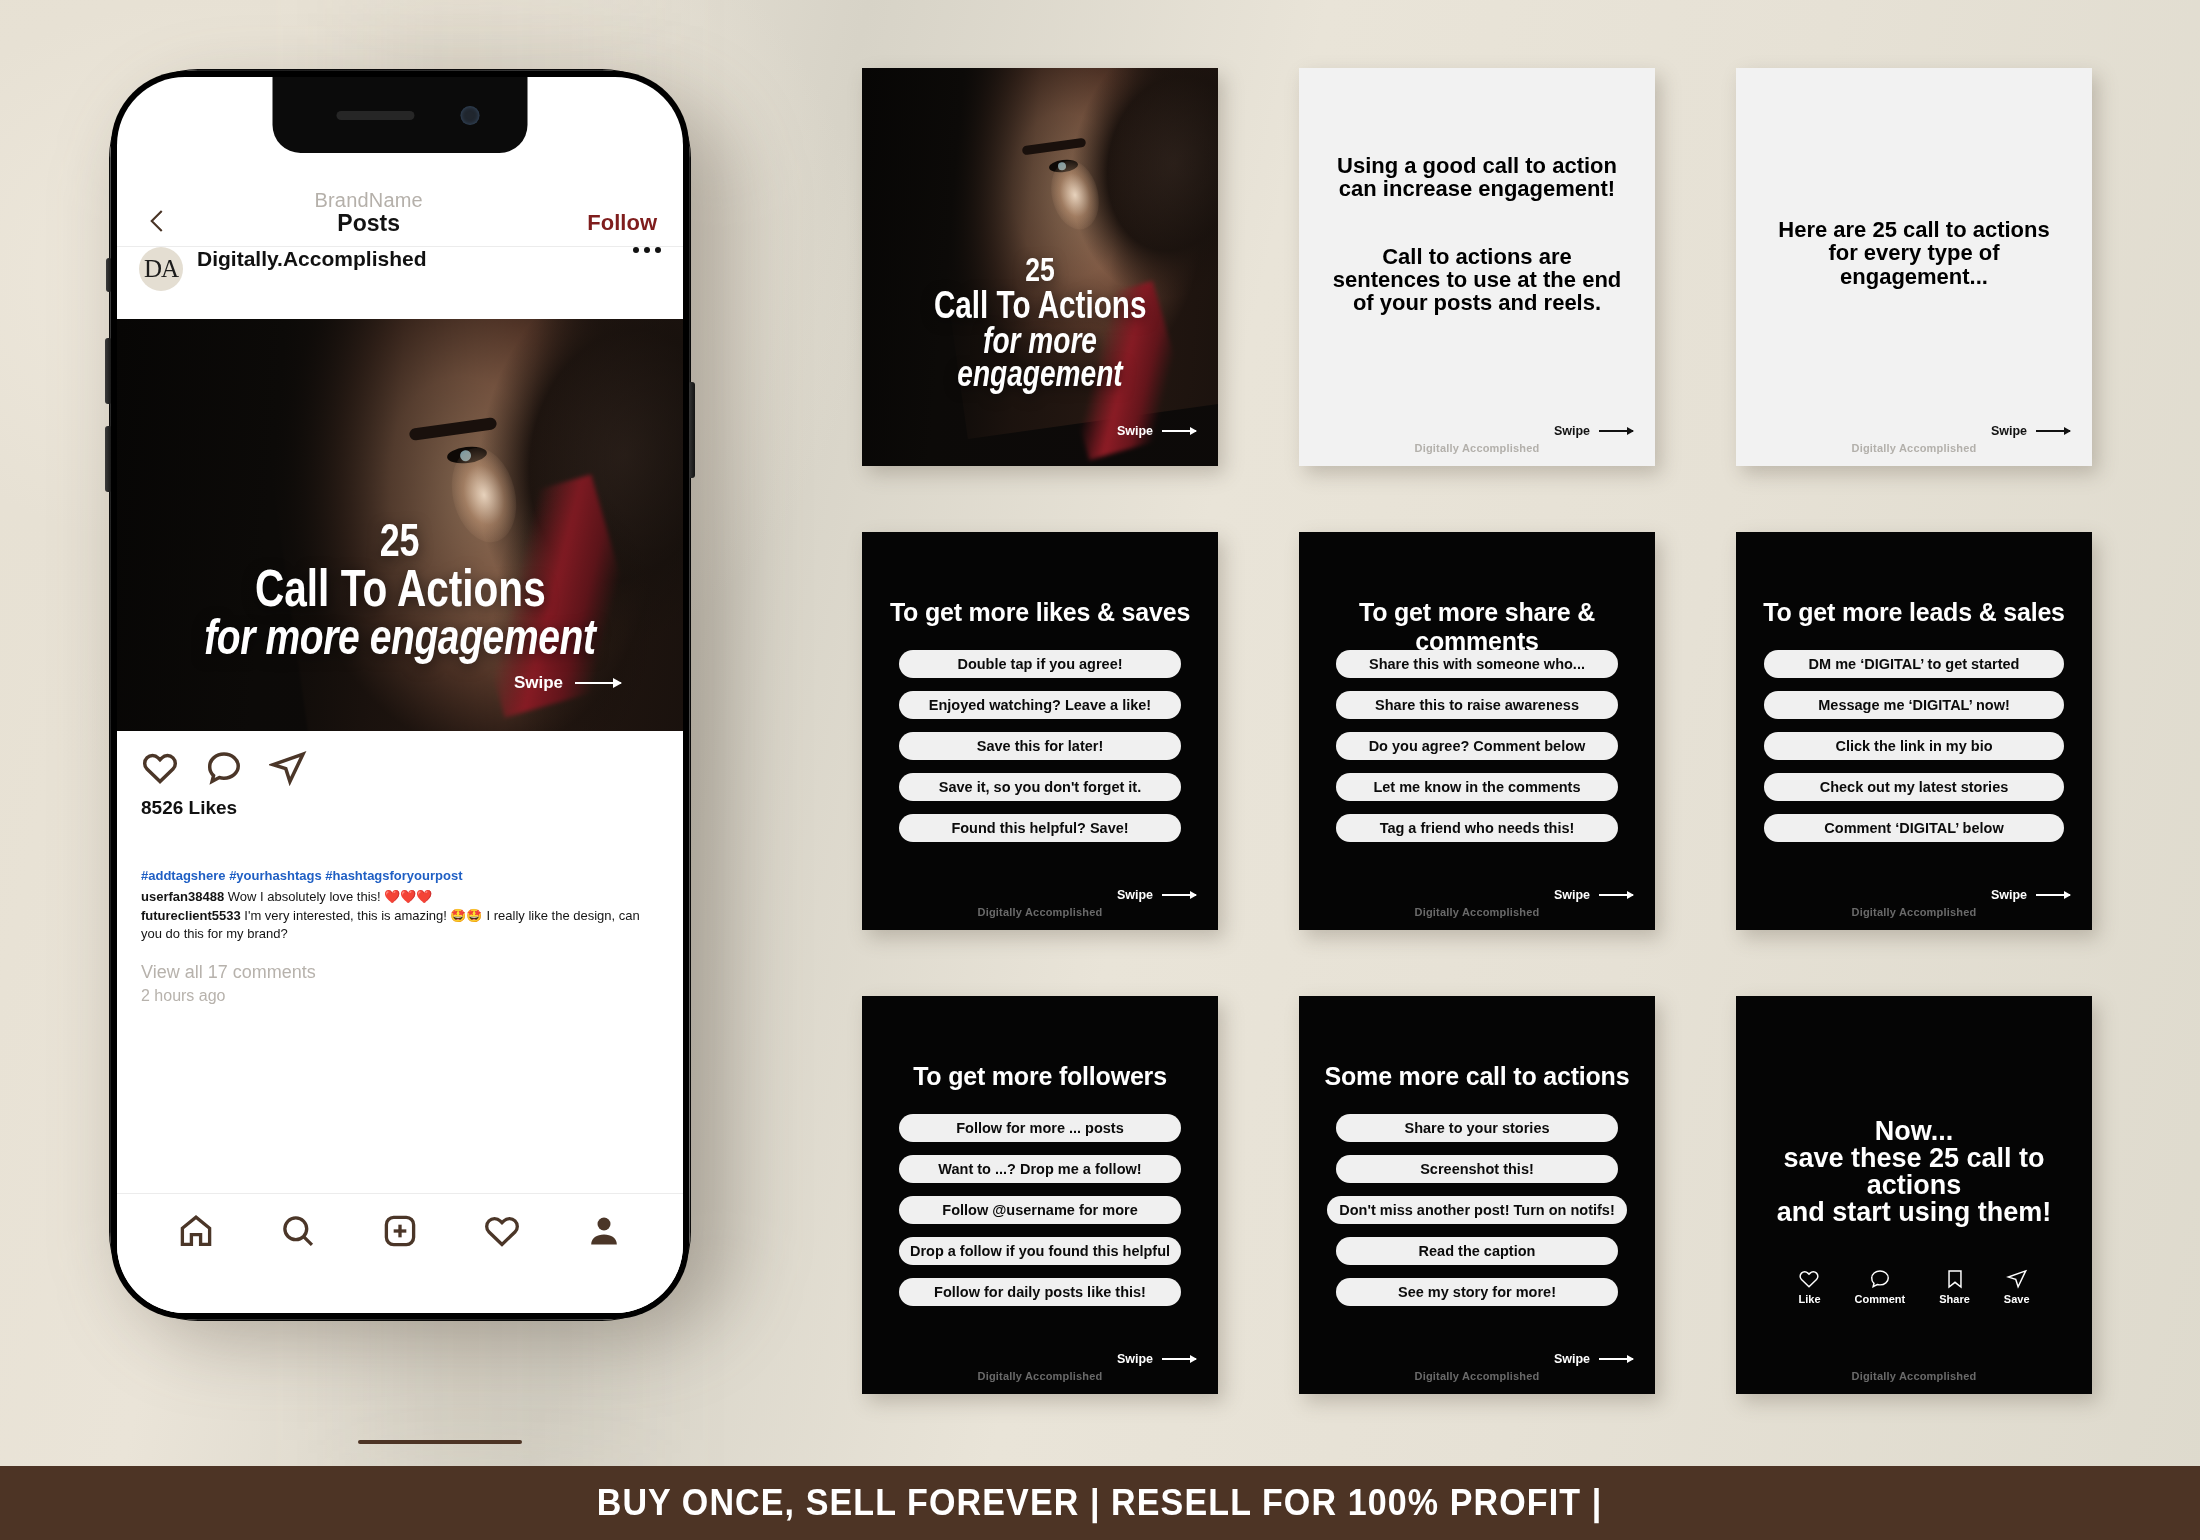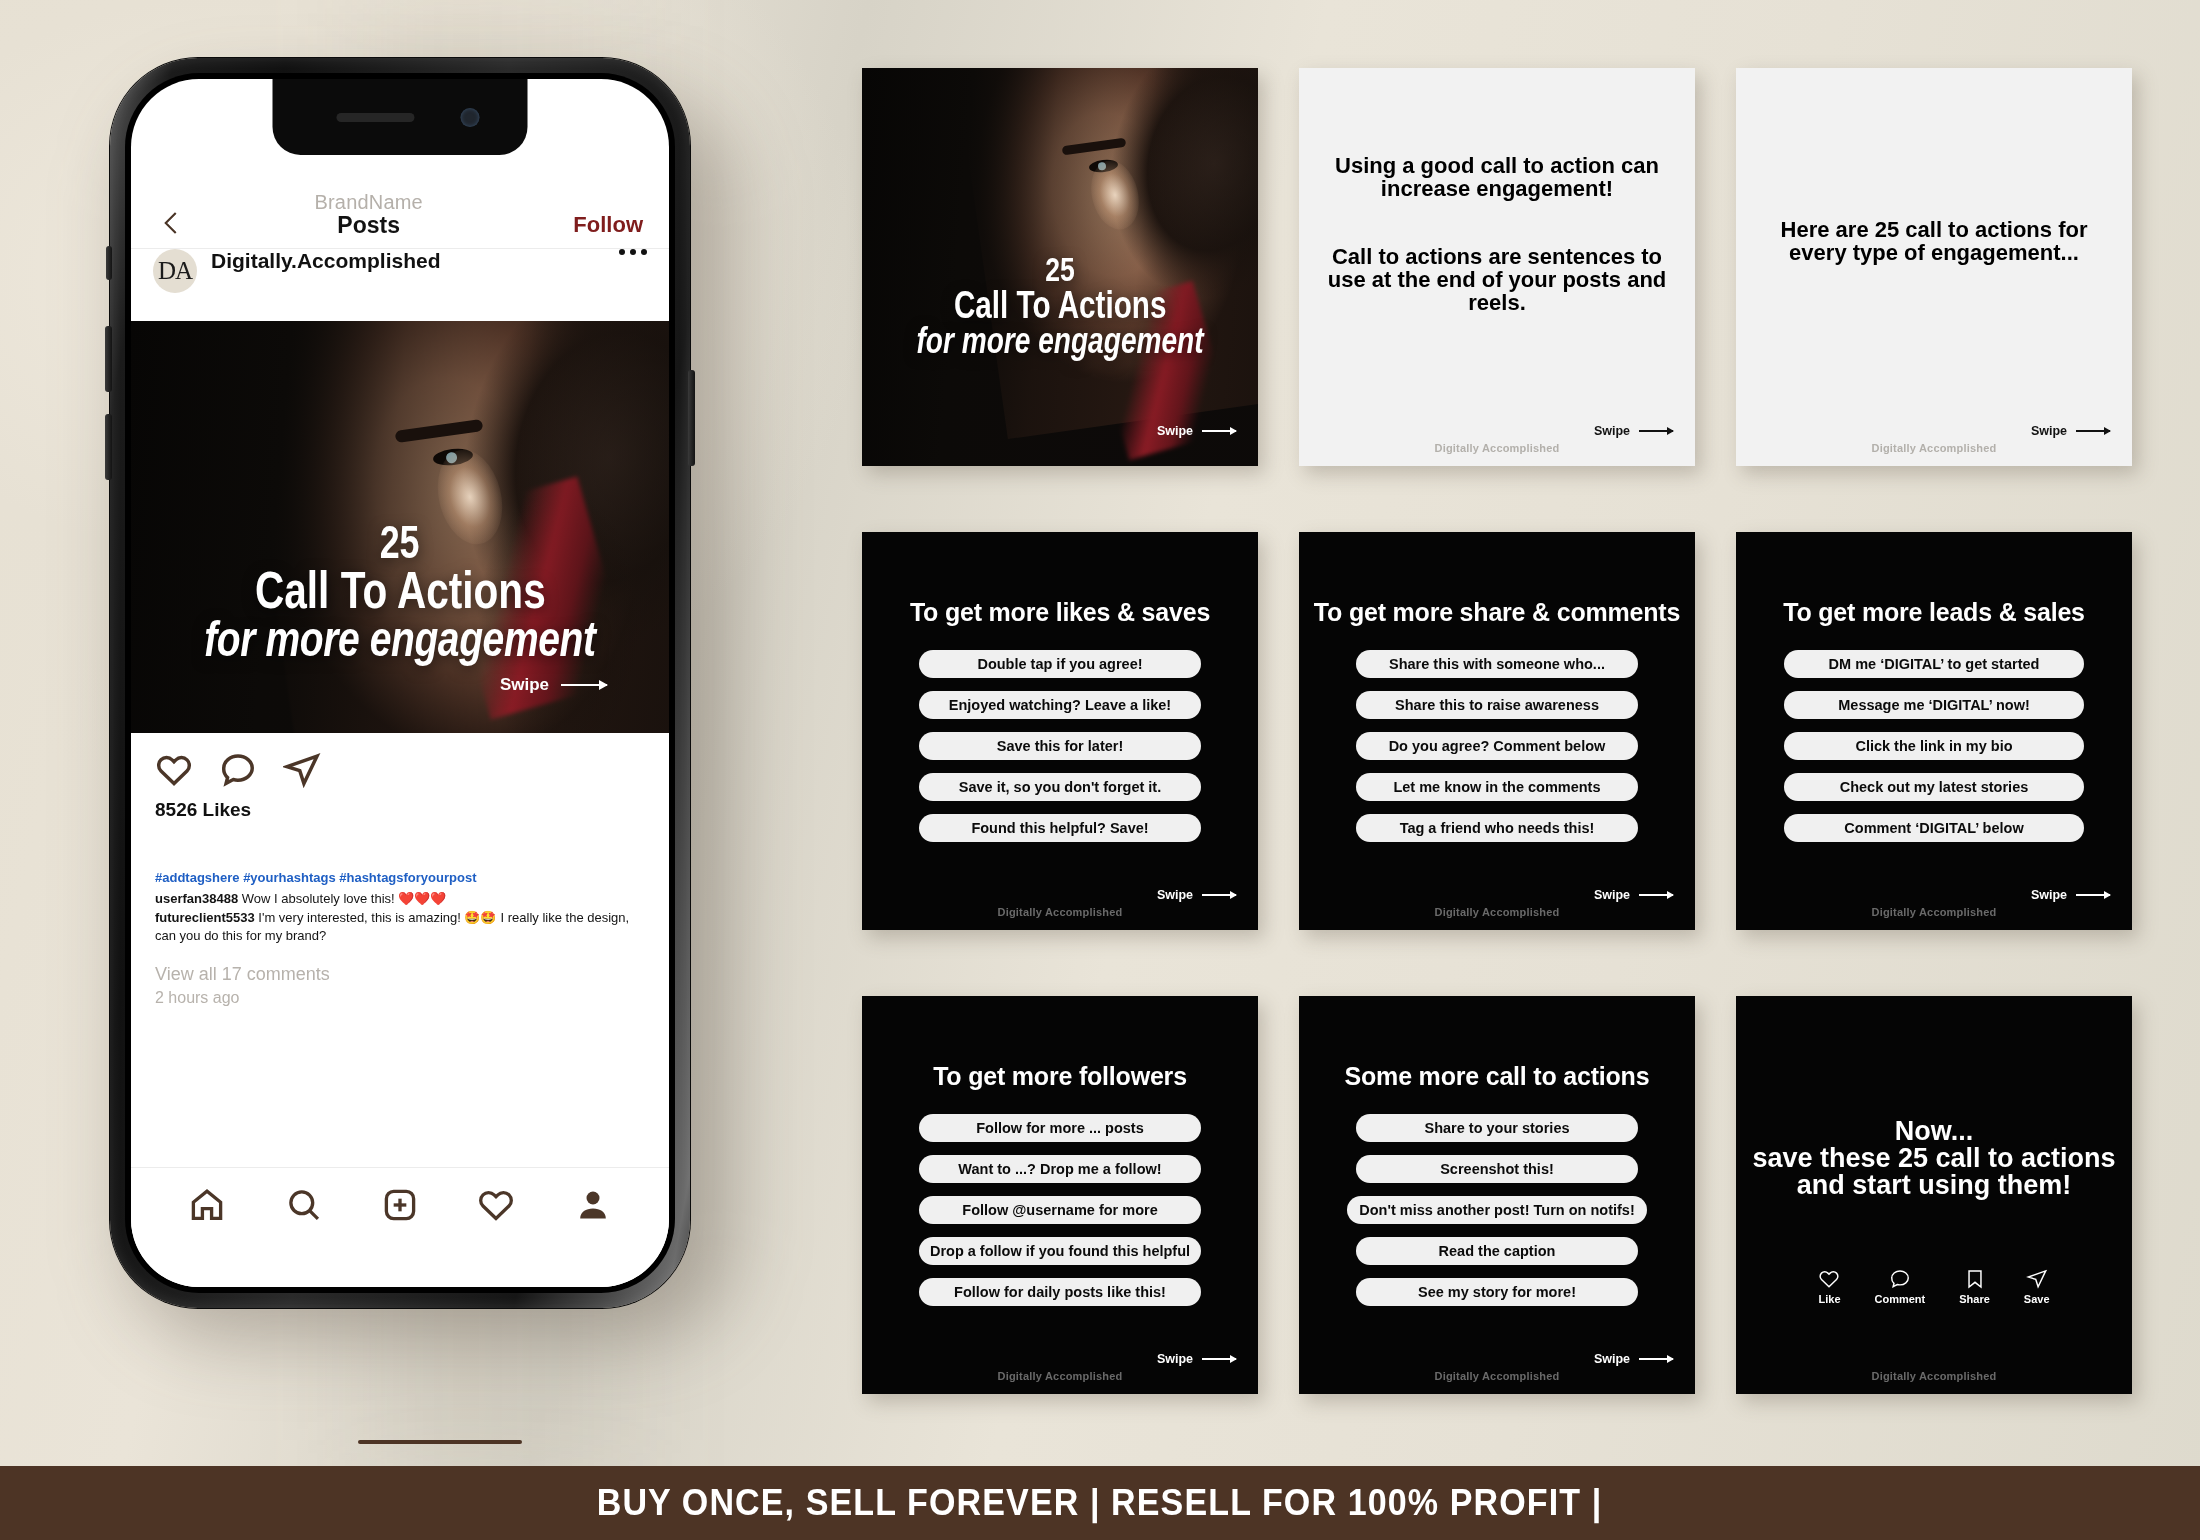--- a/index.html
+++ b/index.html
@@ -24,24 +24,24 @@
 
   
   .phone-wrap { position: absolute; left: 110px; top: 58px; width: 620px; height: 1270px; }
   .phone-shadow {
     position: absolute; left: 20px; top: 40px; width: 600px; height: 1240px;
     border-radius: 92px;
     background: rgba(80,70,58,0.35);
     filter: blur(38px);
   }
   .phone {
-    position: absolute; left: 0; top: 0; width: 580px; height: 1250px;
+    position: absolute; left: 0; top: 12px; width: 580px; height: 1250px;
     border-radius: 88px;
     background: linear-gradient(100deg,#585858 0%, #1b1b1b 8%, #111 22%, #2a2a2a 50%, #161616 78%, #6a6a6a 97%, #2d2d2d 100%);
-    padding: 15px;
+    padding: 1px;
     box-shadow: 0 0 0 1px #0b0b0b, inset 0 0 14px rgba(255,255,255,0.12);
   }
   .phone-inner {
     position: relative; width: 100%; height: 100%;
     border-radius: 74px; background: #000; overflow: hidden;
     padding: 6px;
   }
   .screen {
     position: relative; width: 100%; height: 100%;
     border-radius: 68px; background: #fff; overflow: hidden;
@@ -180,21 +180,21 @@
   }
   .ig-tabbar svg { width: 38px; height: 38px; stroke:#4b3628; fill:none; stroke-width: 2.1; }
 
   
   .grid {
     position: absolute; left: 862px; top: 68px;
     display: grid; grid-template-columns: repeat(3, 398px); grid-template-rows: repeat(3, 398px);
     column-gap: 39px; row-gap: 66px;
   }
   .card {
-    position: relative; width: 396px; height: 398px; overflow: hidden;
+    position: relative; width: 356px; height: 398px; overflow: hidden;
     box-shadow: 6px 8px 18px rgba(90,80,66,0.28);
   }
   .card.dark { background: #050505; }
   .card.light { background: #f2f2f2; }
 
   .card-photo { position:absolute; inset:0; background:#0d0a09; }
   .card-photo .skin {
     position:absolute; right:-22px; top:-28px; width: 300px; height: 380px;
     background: radial-gradient(ellipse 150px 215px at 45% 40%, #c79a78 0%, #a7765a 38%, #6e4634 62%, #2b1b14 88%);
     transform: rotate(-8deg);

